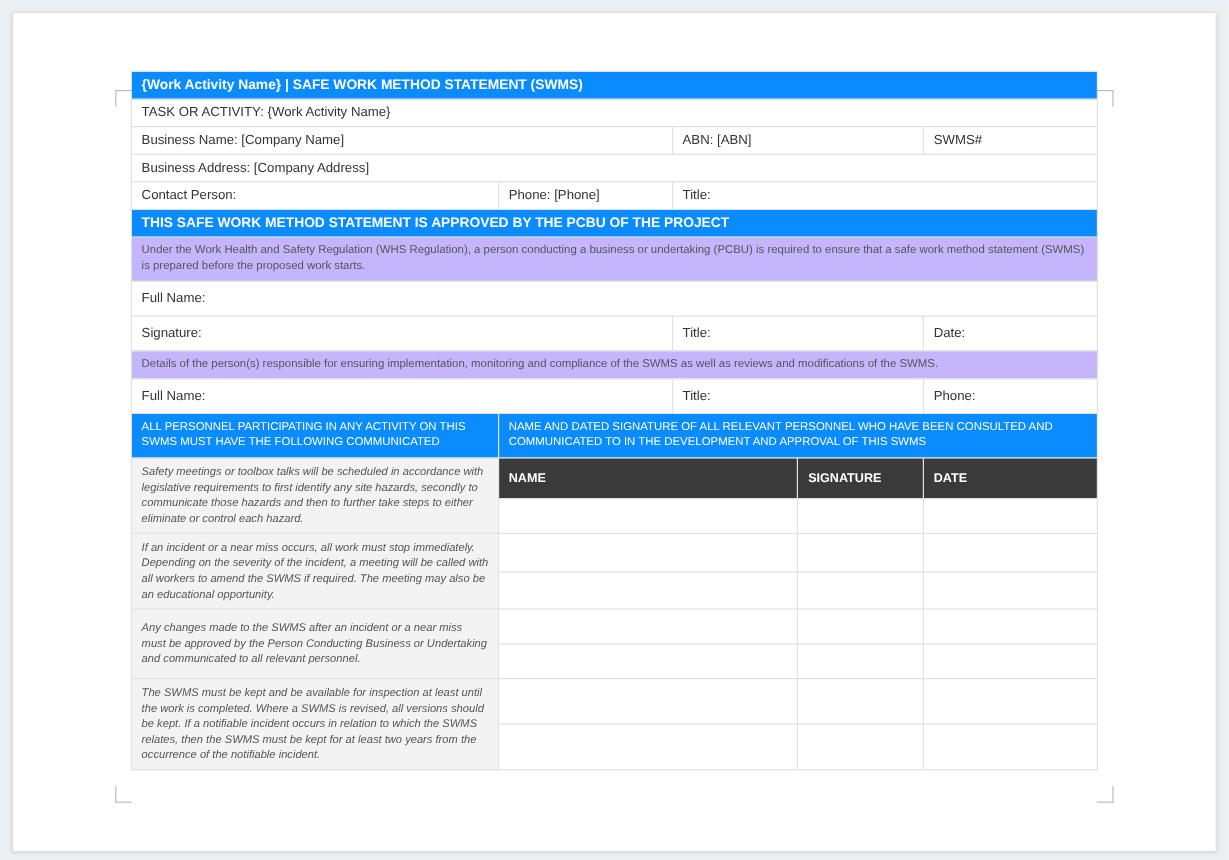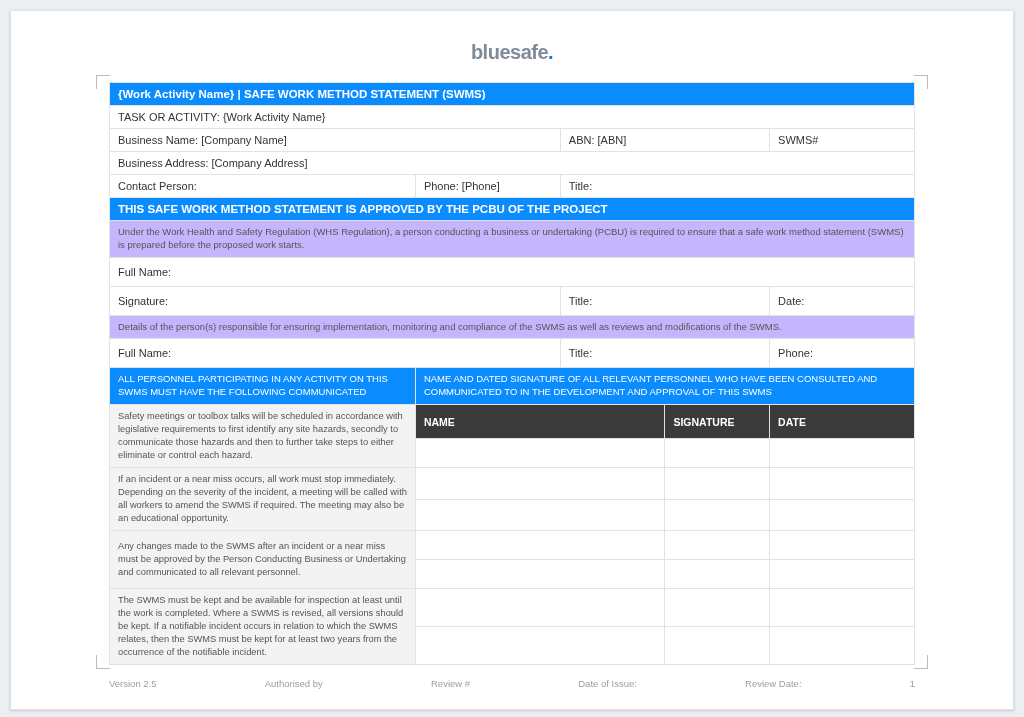--- a/index.html
+++ b/index.html
@@ -97,42 +97,40 @@
     font-weight: 600;
     font-size: 10.5px;
   }
   .smallgrey {
     background: #f3f3f3;
     font-size: 9.3px;
     color: #555;
     line-height: 1.4;
     vertical-align: top;
     padding: 8px;
+    font-style: italic;
   }
   .emptycell { height: 29px; background:#fff; }
 
   .footer {
     position: absolute;
     bottom: 20px;
     left: 98px;
     right: 98px;
     display: flex;
     justify-content: space-between;
     font-size: 9.5px;
     color: #9aa0a6;
   }
 </style>
 </head>
 <body>
 
 <div class="page">
 
-  <div class="logo">
-    <span class="blue">bluesafe</span><span class="dot">.</span>
-  </div>
 
   <div class="crop-top-left"></div>
   <div class="crop-top-right"></div>
   <div class="crop-bot-left"></div>
   <div class="crop-bot-right"></div>
 
   <div class="content">
     <table class="doc">
       <colgroup>
         <col style="width:38%">
@@ -238,21 +236,13 @@
       </tr>
       <tr>
         <td colspan="2" class="emptycell"></td>
         <td class="emptycell"></td>
         <td class="emptycell"></td>
       </tr>
     </tbody>
       </table>
   </div>
 
-  <div class="footer">
-    <span>Version 2.5</span>
-    <span>Authorised by</span>
-    <span>Review #</span>
-    <span>Date of Issue:</span>
-    <span>Review Date:</span>
-    <span>1</span>
-  </div>
 </div>
 
 </body></html>

